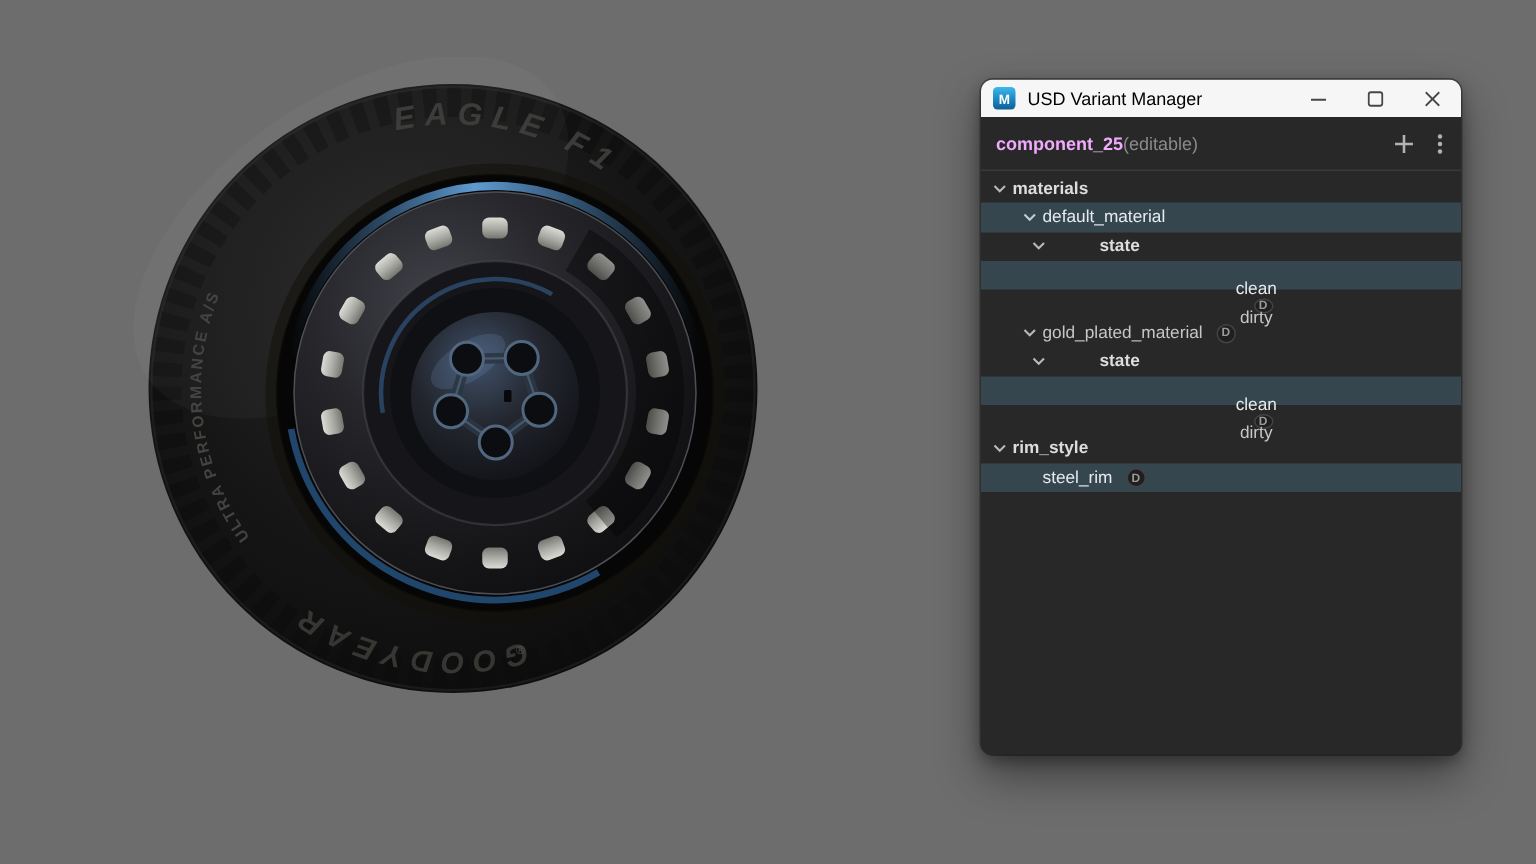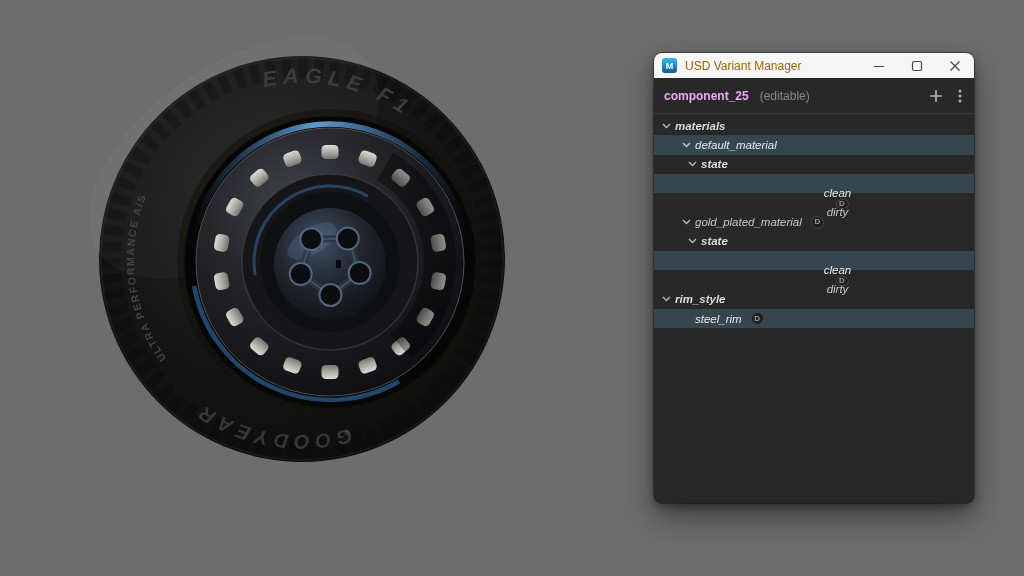--- a/index.html
+++ b/index.html
@@ -22,48 +22,48 @@
   .titlebar{
     height:25px;background:#f6f6f6;display:flex;align-items:center;
     padding:0 0 0 8px;flex:0 0 25px;
   }
   .app-icon{
     width:15px;height:15px;border-radius:3px;
     background:linear-gradient(180deg,#3db9ec 0%,#1b86c2 55%,#0f5f95 100%);
     color:#fff;font-size:9px;font-weight:bold;
     display:flex;align-items:center;justify-content:center;flex:0 0 15px;
   }
-  .win-title{font-size:12px;color:#a16207;margin-left:8px;white-space:nowrap;}
+  .win-title{font-size:12px;color:#000000;margin-left:8px;white-space:nowrap;}
   .win-controls{margin-left:auto;display:flex;align-items:center;height:100%;}
   .win-btn{
     width:38px;height:100%;display:flex;align-items:center;justify-content:center;
     background:transparent;border:none;padding:0;cursor:default;
   }
   
   .vm-header{
     height:35px;flex:0 0 35px;display:flex;align-items:center;
     padding:0 12px 0 10px;border-bottom:1px solid #3a3a3a;background:#282828;
   }
   .comp-name{font-size:12px;font-weight:bold;color:#f0abfc;}
-  .comp-mode{font-size:12px;color:#8a8a8a;margin-left:11px;}
+  .comp-mode{font-size:12px;color:#8a8a8a;margin-left:0;}
   .header-actions{margin-left:auto;display:flex;align-items:center;gap:15px;}
   .icon-btn{background:transparent;border:none;padding:0;display:flex;align-items:center;justify-content:center;cursor:default;}
 
   
   .tree{flex:1;background:#282828;padding-top:2px;}
   .row{display:flex;align-items:center;height:19.3px;font-size:11.5px;color:#c6c6c6;cursor:default;}
   .lvl0{padding-left:8px;}
   .lvl1{padding-left:28px;}
-  .lvl2{padding-left:34px;}
+  .lvl2{padding-left:34px;gap:32px;}
   .lvl3{padding-left:47px;flex-direction:column;}
   .chev{width:13px;flex:0 0 13px;display:flex;align-items:center;justify-content:flex-start;}
   .bold .lbl{font-weight:bold;color:#dddddd;}
   .selected{background:#36464f;}
   .selected .lbl{color:#e5ebee;}
-  .lbl{white-space:nowrap;font-style:italic;}
+  .lbl{white-space:nowrap;}
   .badge{
     margin-left:9px;width:13px;height:13px;border-radius:50%;
     background:#1f1f1f;border:1px solid #434343;color:#9a9a9a;
     font-size:8px;font-weight:bold;display:flex;align-items:center;justify-content:center;
     box-sizing:border-box;line-height:1;
   }
 </style>
 </head>
 <body>
 

